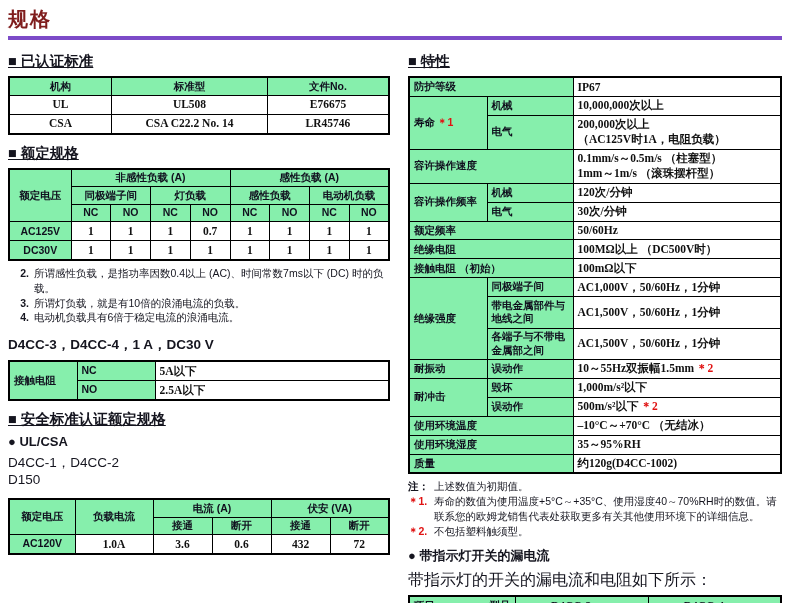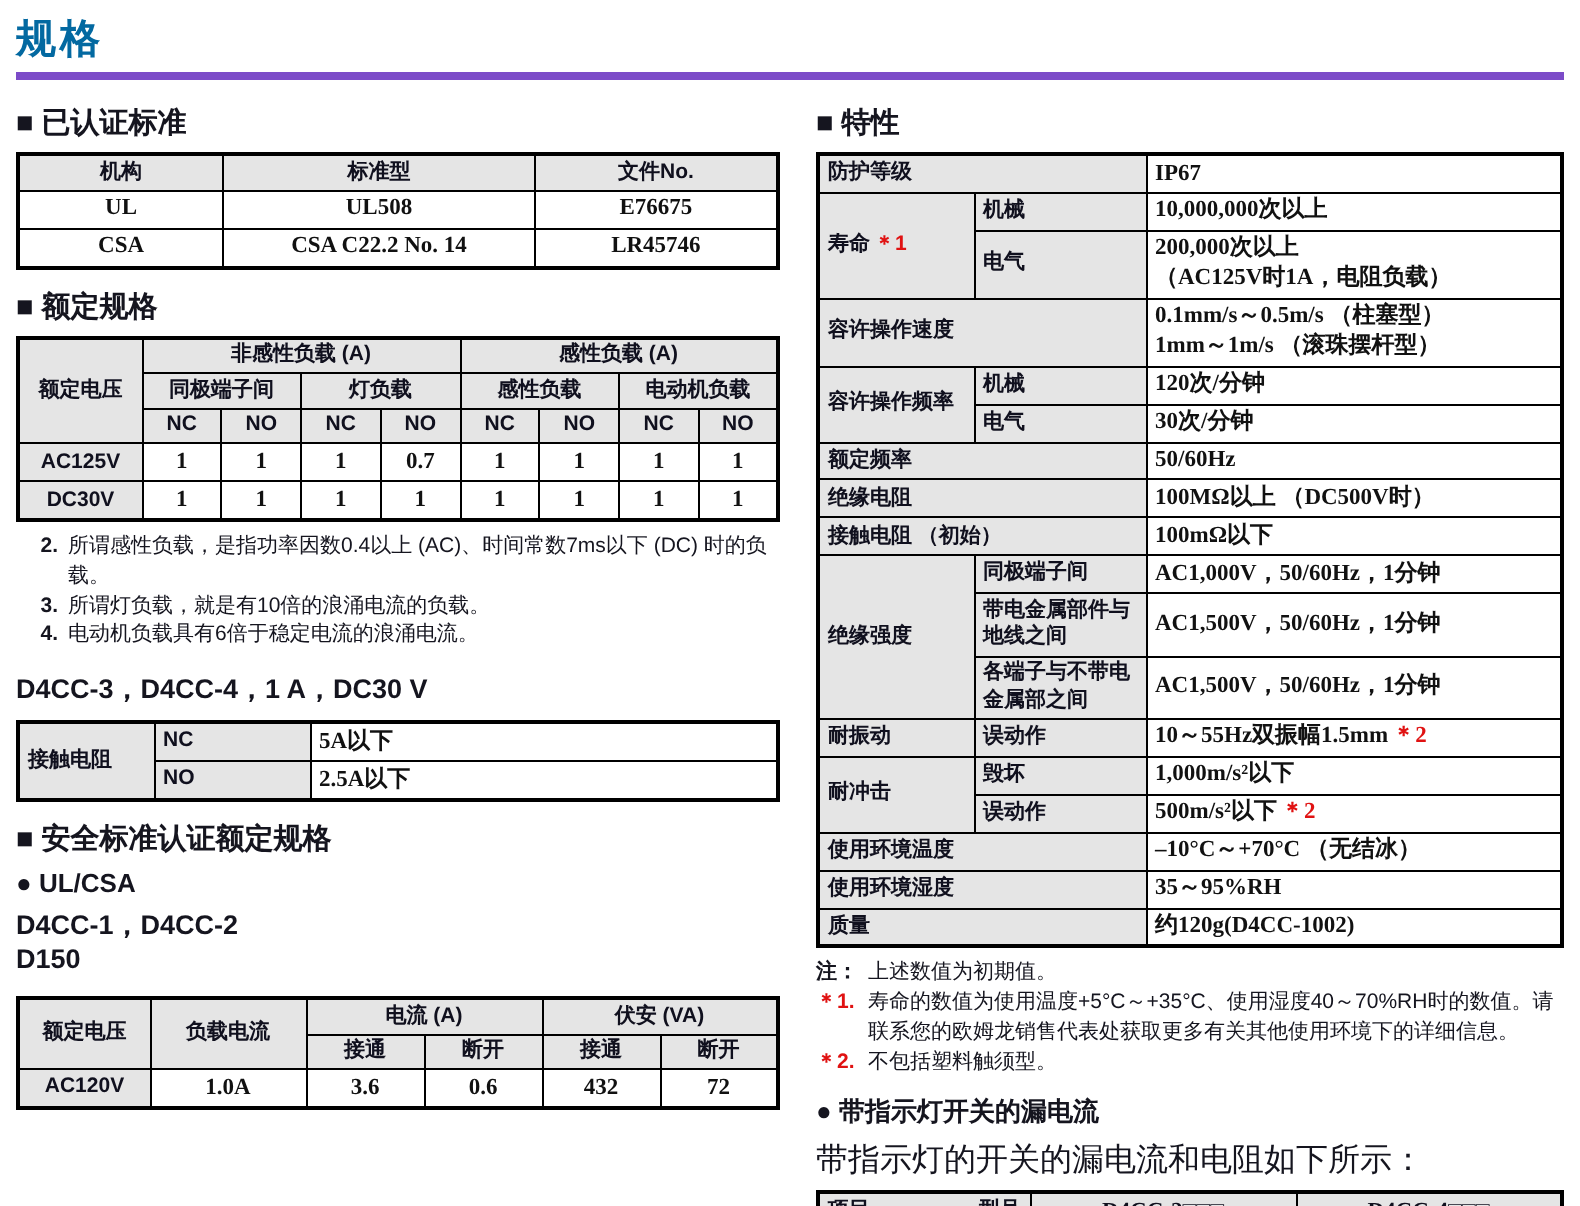--- a/index.html
+++ b/index.html
@@ -2,36 +2,36 @@
 <html><head>
 <meta charset="utf-8">
 <style>
   * { margin:0; padding:0; box-sizing:border-box; }
   html,body { background:#fff; }
   body {
     width:790px; height:603px; overflow:hidden;
     font-family:"Liberation Sans", sans-serif; color:#15151f;
   }
   .page { padding:6px 8px 0 8px; }
-  .title { font-size:20px; font-weight:bold; letter-spacing:2px; color:#0369a1; }
+  .title { font-size:20px; font-weight:bold; letter-spacing:2px; color:#7f1d1d; }
   .rule { height:4px; background:#7c4bc8; margin:3px 0 8px 0; }
   .cols { display:flex; gap:18px; }
   .col-left  { width:382px; flex:none; }
   .col-right { flex:1; min-width:0; }
 
-  .sec   { font-size:14.5px; font-weight:bold; margin:9px 0 5px 0; }
+  .sec   { font-size:14.5px; font-weight:bold; margin:9px 0 5px 0;text-decoration:underline; }
   .sec.first { margin-top:4px; }
   .sub   { font-size:13px; font-weight:bold; margin:1px 0 5px 0; }
   .model { font-size:13.5px; font-weight:bold; margin:11px 0 6px 0; }
-  .models{ font-size:13.5px; font-weight:bold; line-height:1.3; margin:0 0 8px 0; }
+  .models{ font-size:13.5px; font-weight:normal; line-height:1.3; margin:0 0 8px 0; }
   .intro { font-size:16px; font-family:Liberation Mono, monospace; margin:1px 0 4px 0; }
 
   table { border-collapse:collapse; width:100%; border:2px solid #000; table-layout:fixed; }
   th, td { border:1px solid #000; padding:1.5px 4px; font-size:10.5px; line-height:1.3; vertical-align:middle; }
-  th { background:#e5e5e5; font-weight:bold; text-align:center; color:#10101e; }
+  th { background:#86efac; font-weight:bold; text-align:center; color:#10101e; }
   td { text-align:center; font-family:"Liberation Serif", serif; font-weight:bold; font-size:11.5px; color:#111; }
   .lft { text-align:left; }
   .red { color:#e01212; font-weight:bold; margin-left:2px; }
   .serif { font-family:"Liberation Serif", serif; font-size:11.5px; }
 
   .notes { font-size:10.5px; line-height:1.4; margin:5px 0 2px 0; }
   .note  { display:flex; }
   .note .mk { flex:none; width:26px; font-weight:bold; }
   .notes-left .mk { text-align:right; padding-right:5px; }
   .notes-right .mk { padding-right:2px; }

